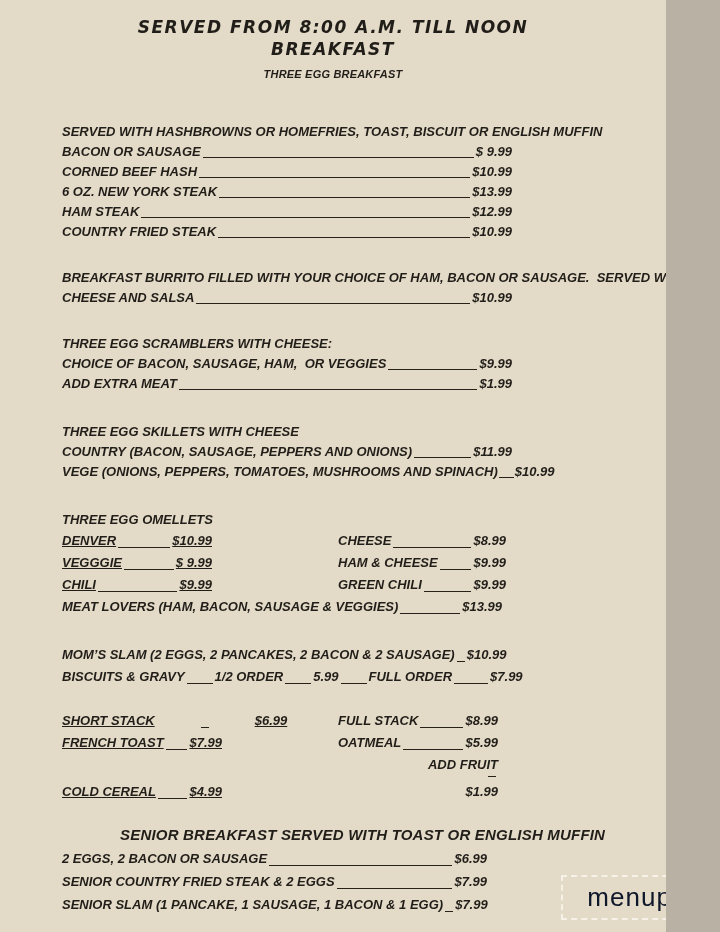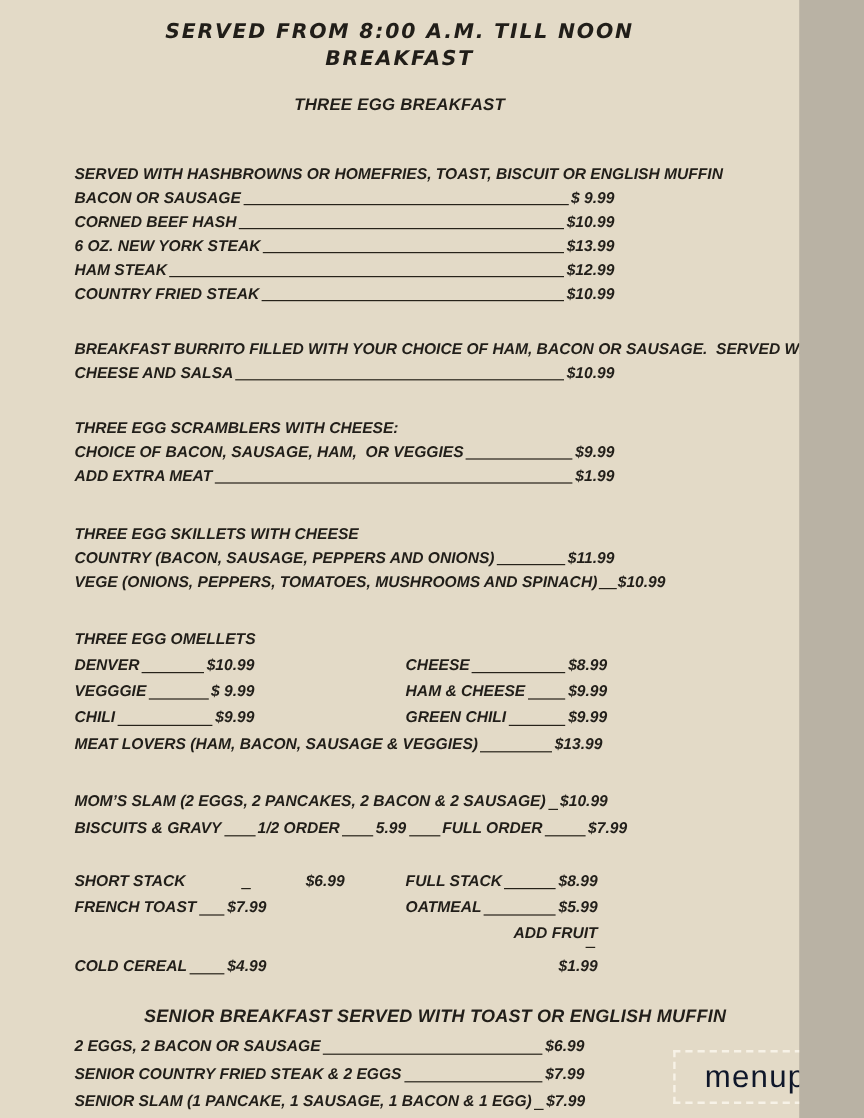--- a/index.html
+++ b/index.html
@@ -8,37 +8,37 @@
     width:666px;height:932px;
     background:#e3dac7;
     font-family:"Liberation Sans",sans-serif;
     font-style:italic;font-weight:bold;
     color:#211e19;
     overflow:hidden;
     box-sizing:border-box;
     padding-top:16px;
   }
   .hdr1{text-align:center;font-size:17px;line-height:22px;letter-spacing:1.5px;font-family:"DejaVu Sans",sans-serif;}
-  .hdr3{text-align:center;font-size:14px;line-height:20px;margin-top:17px;letter-spacing:.2px;}
+  .hdr3{text-align:center;font-size:11px;line-height:20px;margin-top:4px;letter-spacing:.2px;}
   .sec{margin-left:62px;}
   .sec-head{font-size:13px;line-height:20px;white-space:pre;}
   .row{display:flex;align-items:flex-end;font-size:13px;line-height:20px;}
   .lh22 .row{line-height:22px;}
   .lbl,.prc{white-space:pre;text-align:center;}
   .prc{text-align:right;}
   .fill{flex:1 1 auto;border-bottom:1.7px solid #262219;margin:0 2px 4px 2px;min-width:8px;}
   .fill-sm{display:inline-block;width:26px;border-bottom:1.7px solid #262219;margin:0 2px 4px 2px;}
   .fill-xs{display:inline-block;width:15px;border-bottom:1.7px solid #262219;margin:0 1px 4px 1px;}
   .w450{width:450px;}
   .w440{width:440px;}
   .w437{width:437px;}
   .w425{width:425px;}
   .plain{font-size:13px;line-height:20px;white-space:pre;}
   .twocol{display:grid;grid-template-columns:276px auto;}
-  .cl{width:150px;}
+  .cl{width:150px;text-decoration:underline;}
   .cr{width:168px;}
   .senior-head{font-size:15px;line-height:24px;margin-left:58px;letter-spacing:.2px;}
   .senior .row{line-height:23px;}
   .watermark{
     position:absolute;left:561px;top:875px;width:158px;height:45px;
     border:2px dashed #f7f2e7;
     display:flex;align-items:center;justify-content:center;
     box-sizing:border-box;
   }
   .watermark span{

